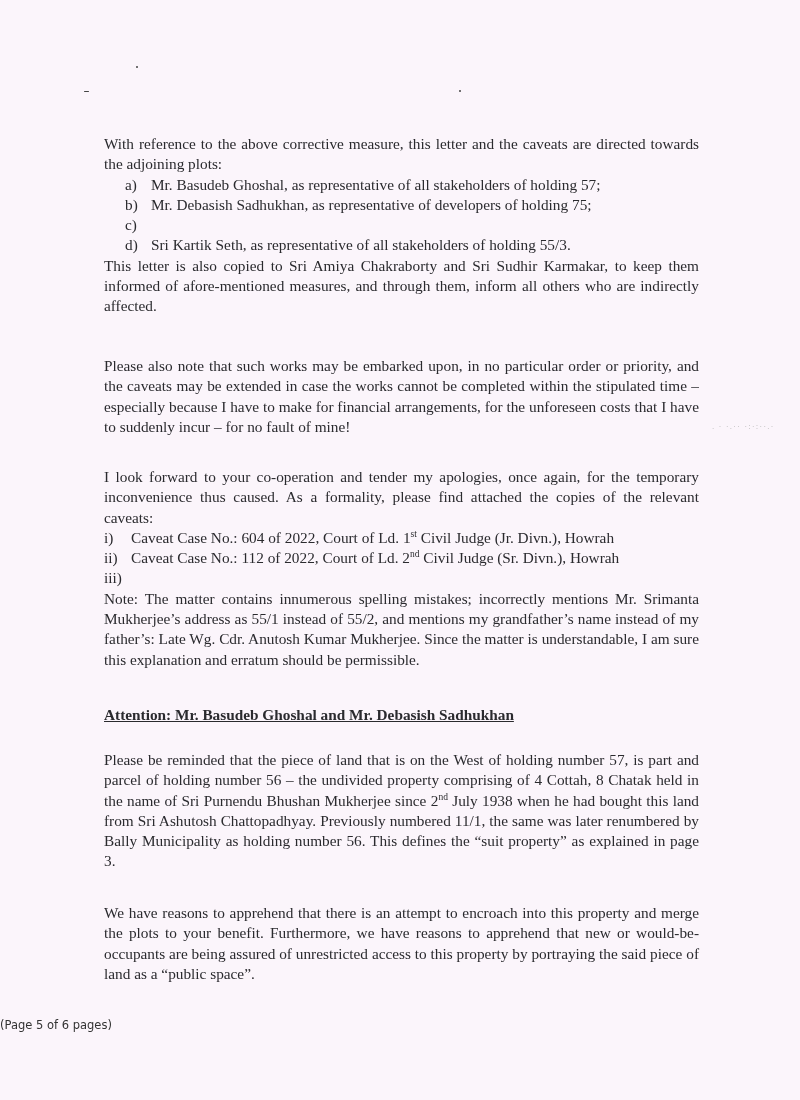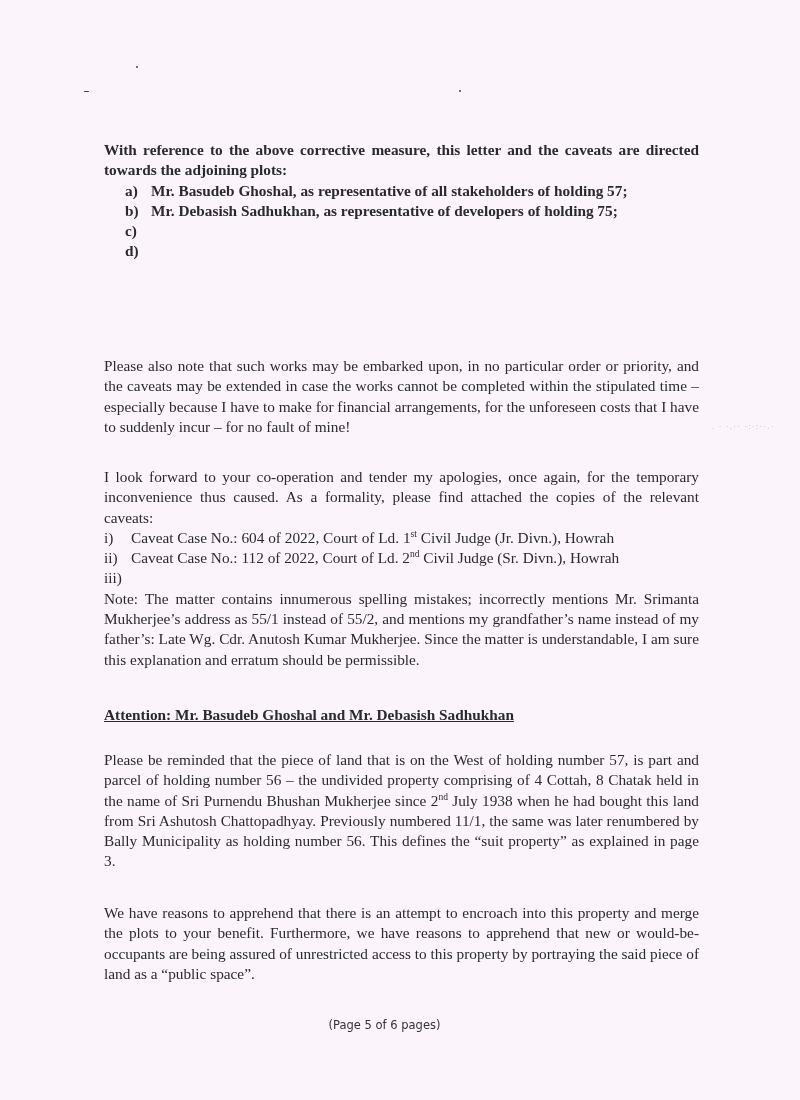--- a/index.html
+++ b/index.html
@@ -19,53 +19,55 @@
   .block p { margin: 0; text-align: justify; text-align-last: left; }
   .list { margin: 0; padding: 0; list-style: none; }
   .list li { display: flex; }
   .list.alpha li { padding-left: 21px; }
   .marker { display: inline-block; }
   .alpha .marker { width: 26px; }
   .roman .marker { width: 27px; }
   sup { font-size: 9.5px; line-height: 0; vertical-align: 6px; text-align: right; }
   .heading { font-weight: bold; text-decoration: underline; }
   .footer {
-    position: absolute; top: 1018px; left: 0; width: 769px; text-align: center;
+    position: absolute; top: 1018px; left: 0; width: 769px; 
     font-family: "DejaVu Sans", sans-serif; font-size: 11.5px; color: #333;
   }
   .noise { position: absolute; color: #bbb; font-size: 9px; letter-spacing: 1px; }
 </style>
 </head>
 <body>
 
 <div class="page">
 
   <div class="speck" style="left:136px;top:66px;width:2px;height:2px;"></div>
   <div class="speck" style="left:84px;top:91px;width:5px;height:1px;"></div>
   <div class="speck" style="left:459px;top:90px;width:2px;height:2px;"></div>
   <div class="noise" style="left:712px;top:421px;">. · ·.·· ·:·:··.·</div>
 
-  <div class="text block" style="top:140px;font-weight:bold;">
+  <div class="text block" style="top:134px;">
     <p>With reference to the above corrective measure, this letter and the caveats are directed towards the adjoining plots:</p>
     <ul class="list alpha">
       <li>
           <span class="marker">a)</span>
           <span>Mr. Basudeb Ghoshal, as representative of all stakeholders of holding 57;</span>
         </li>
       <li>
           <span class="marker">b)</span>
           <span>Mr. Debasish Sadhukhan, as representative of developers of holding 75;</span>
         </li>
       <li>
           <span class="marker">c)</span>
         </li>
       <li>
           <span class="marker">d)</span>
+          <span>Sri Kartik Seth, as representative of all stakeholders of holding 55/3.</span>
         </li>
     </ul>
+    <p>This letter is also copied to Sri Amiya Chakraborty and Sri Sudhir Karmakar, to keep them informed of afore-mentioned measures, and through them, inform all others who are indirectly affected.</p>
   </div>
 
   <div class="text block" style="top:356px;">
     <p>Please also note that such works may be embarked upon, in no particular order or priority, and the caveats may be extended in case the works cannot be completed within the stipulated time – especially because I have to make for financial arrangements, for the unforeseen costs that I have to suddenly incur – for no fault of mine!</p>
   </div>
 
   <div class="text block" style="top:467px;">
     <p>I look forward to your co-operation and tender my apologies, once again, for the temporary inconvenience thus caused. As a formality, please find attached the copies of the relevant caveats:</p>
     <ul class="list roman">
       <li>

